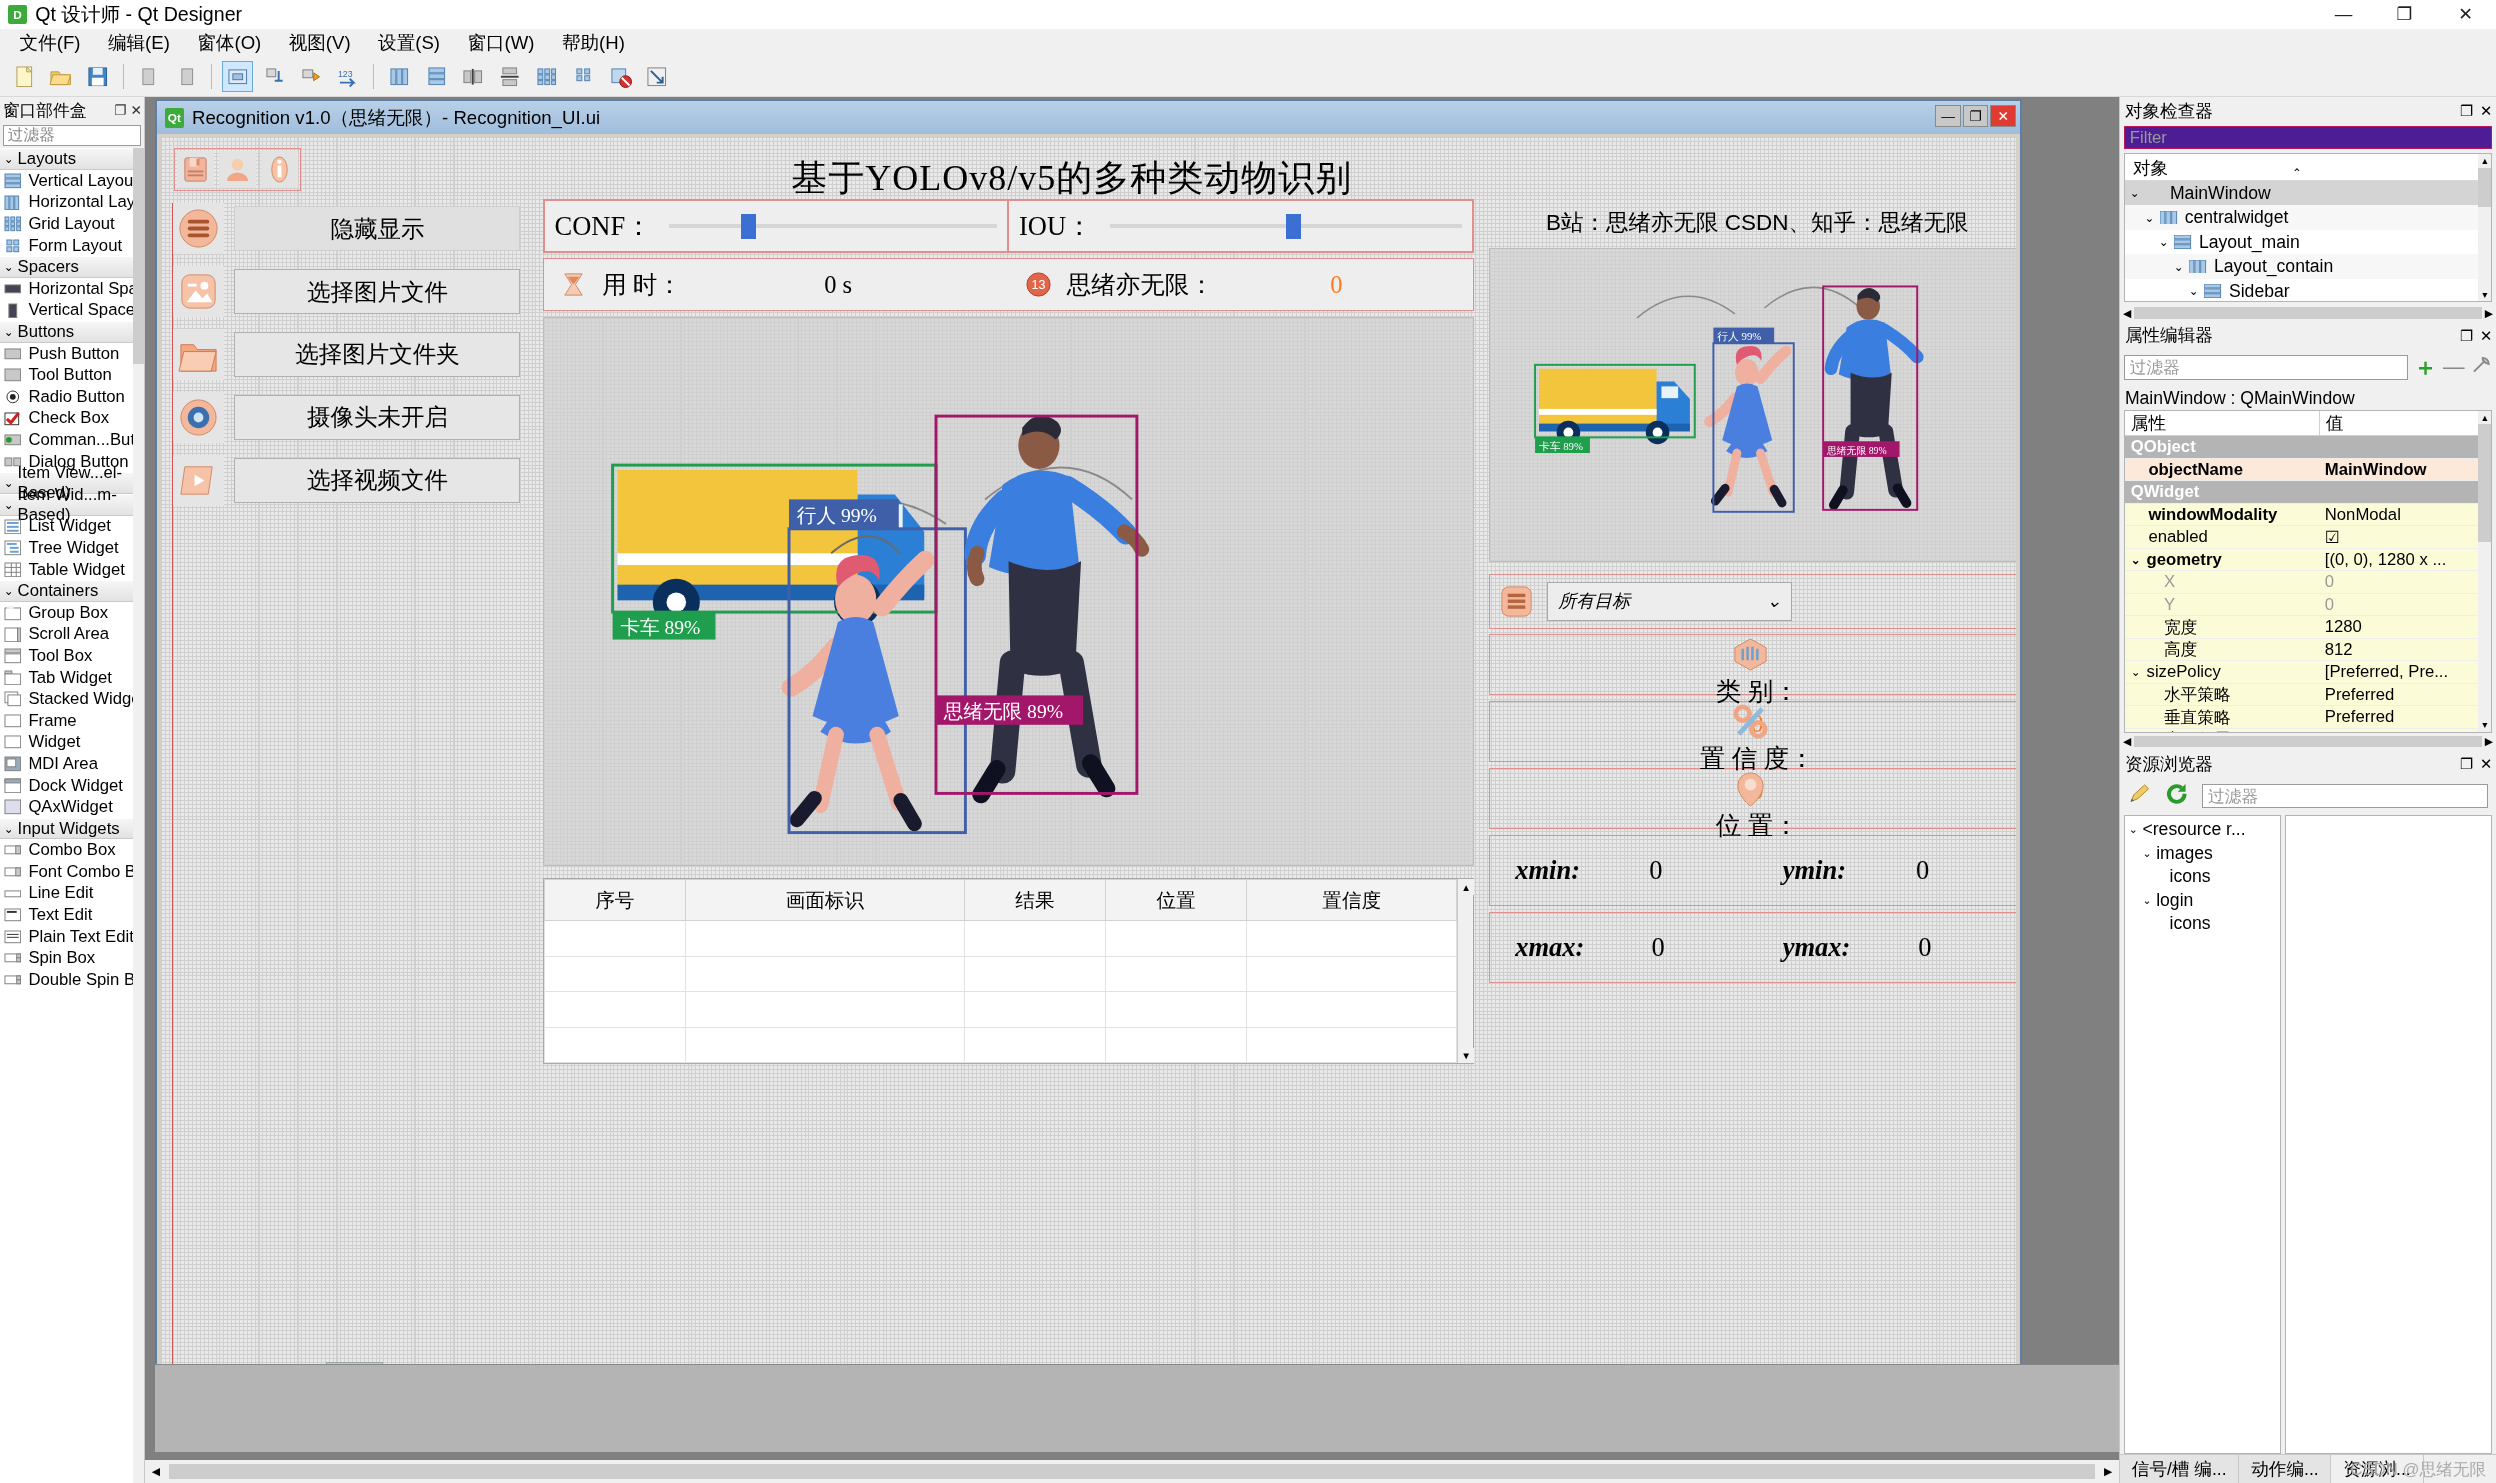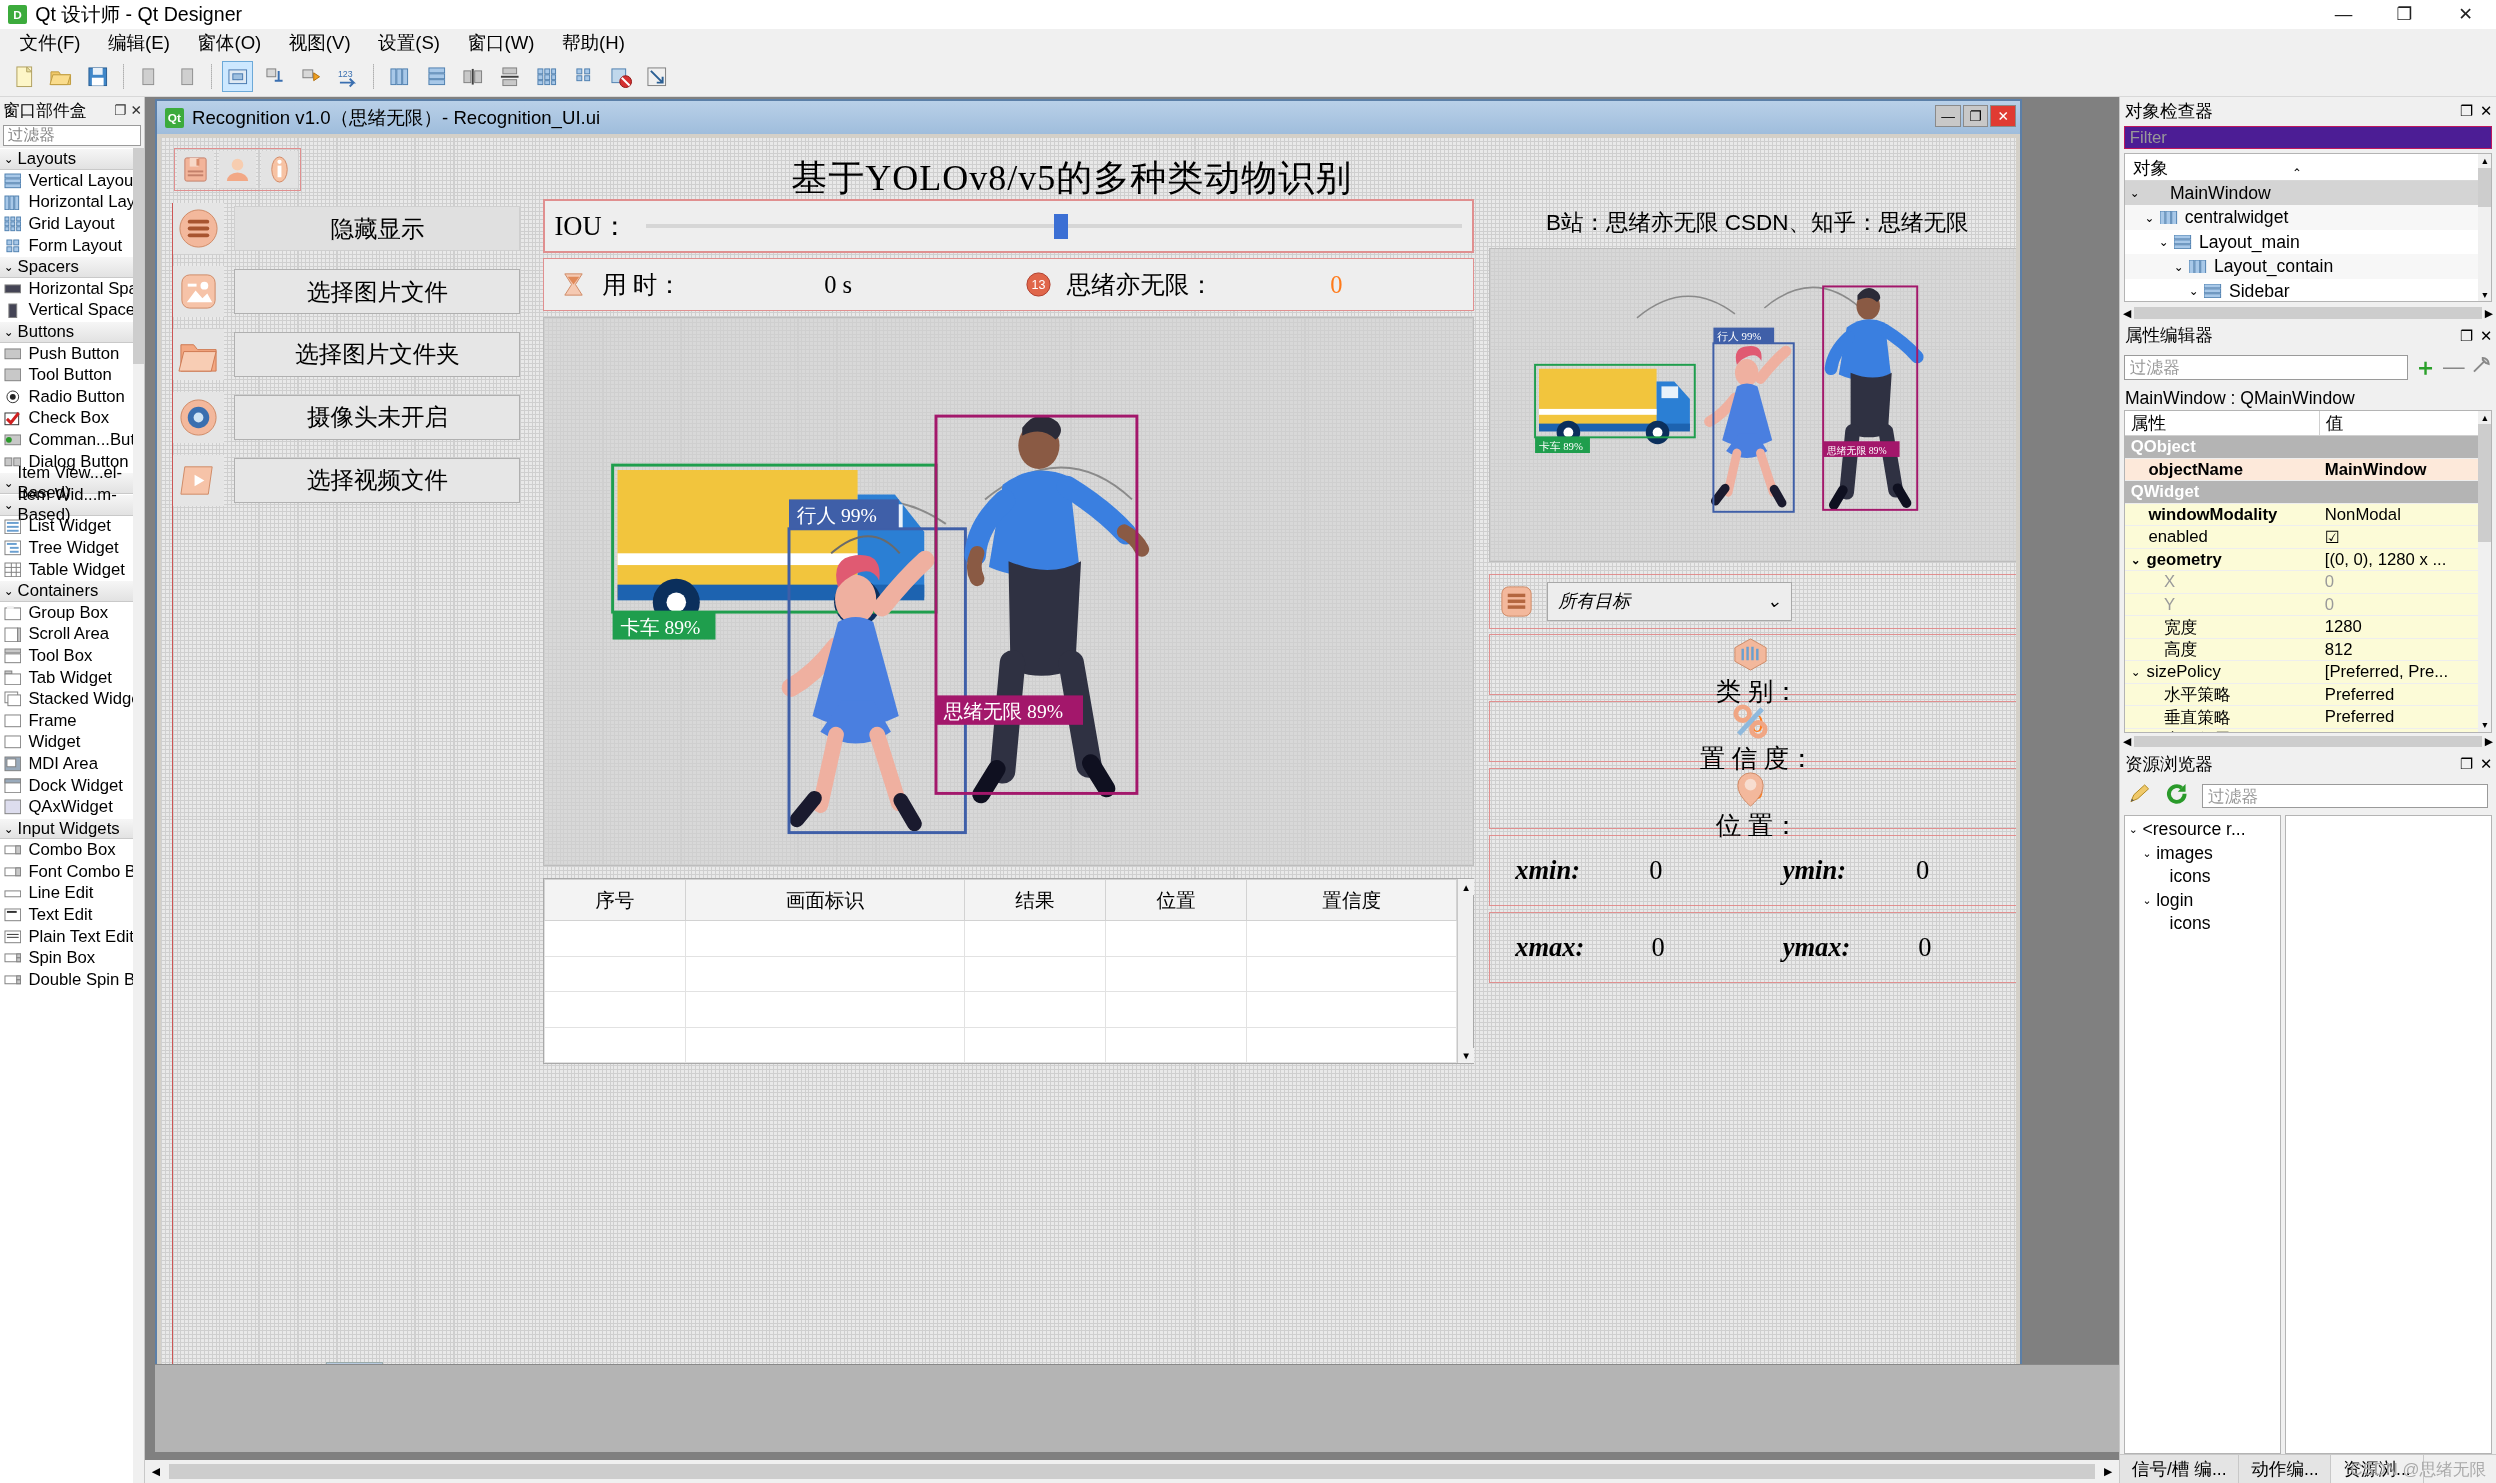--- a/index.html
+++ b/index.html
@@ -800,20 +800,26 @@
                     <path d="M8 8 h28 l-4 28 h-28z" fill="#f6c3a8" stroke="#cf8a66"></path>
                     <path d="M18 16 l10 6 l-10 6z" fill="#fff"></path>
                   </svg>
                 </div>
                 <div class="sbbtn">选择视频文件</div>
               </div>
             </div>
 
           <div class="confrow">
             <div class="confcell">
+              <span class="lab">CONF：</span>
+              <span class="sliderline">
+                <span class="sliderhandle" id="confhandle" style="left: 22%;"></span>
+              </span>
+            </div>
+            <div class="confcell">
               <span class="lab">IOU：</span>
               <span class="sliderline">
                 <span class="sliderhandle" id="iouhandle" style="left: 50%;"></span>
               </span>
             </div>
           </div>
 
           <div class="statrow">
             <div class="statcell">
               <span class="si">

